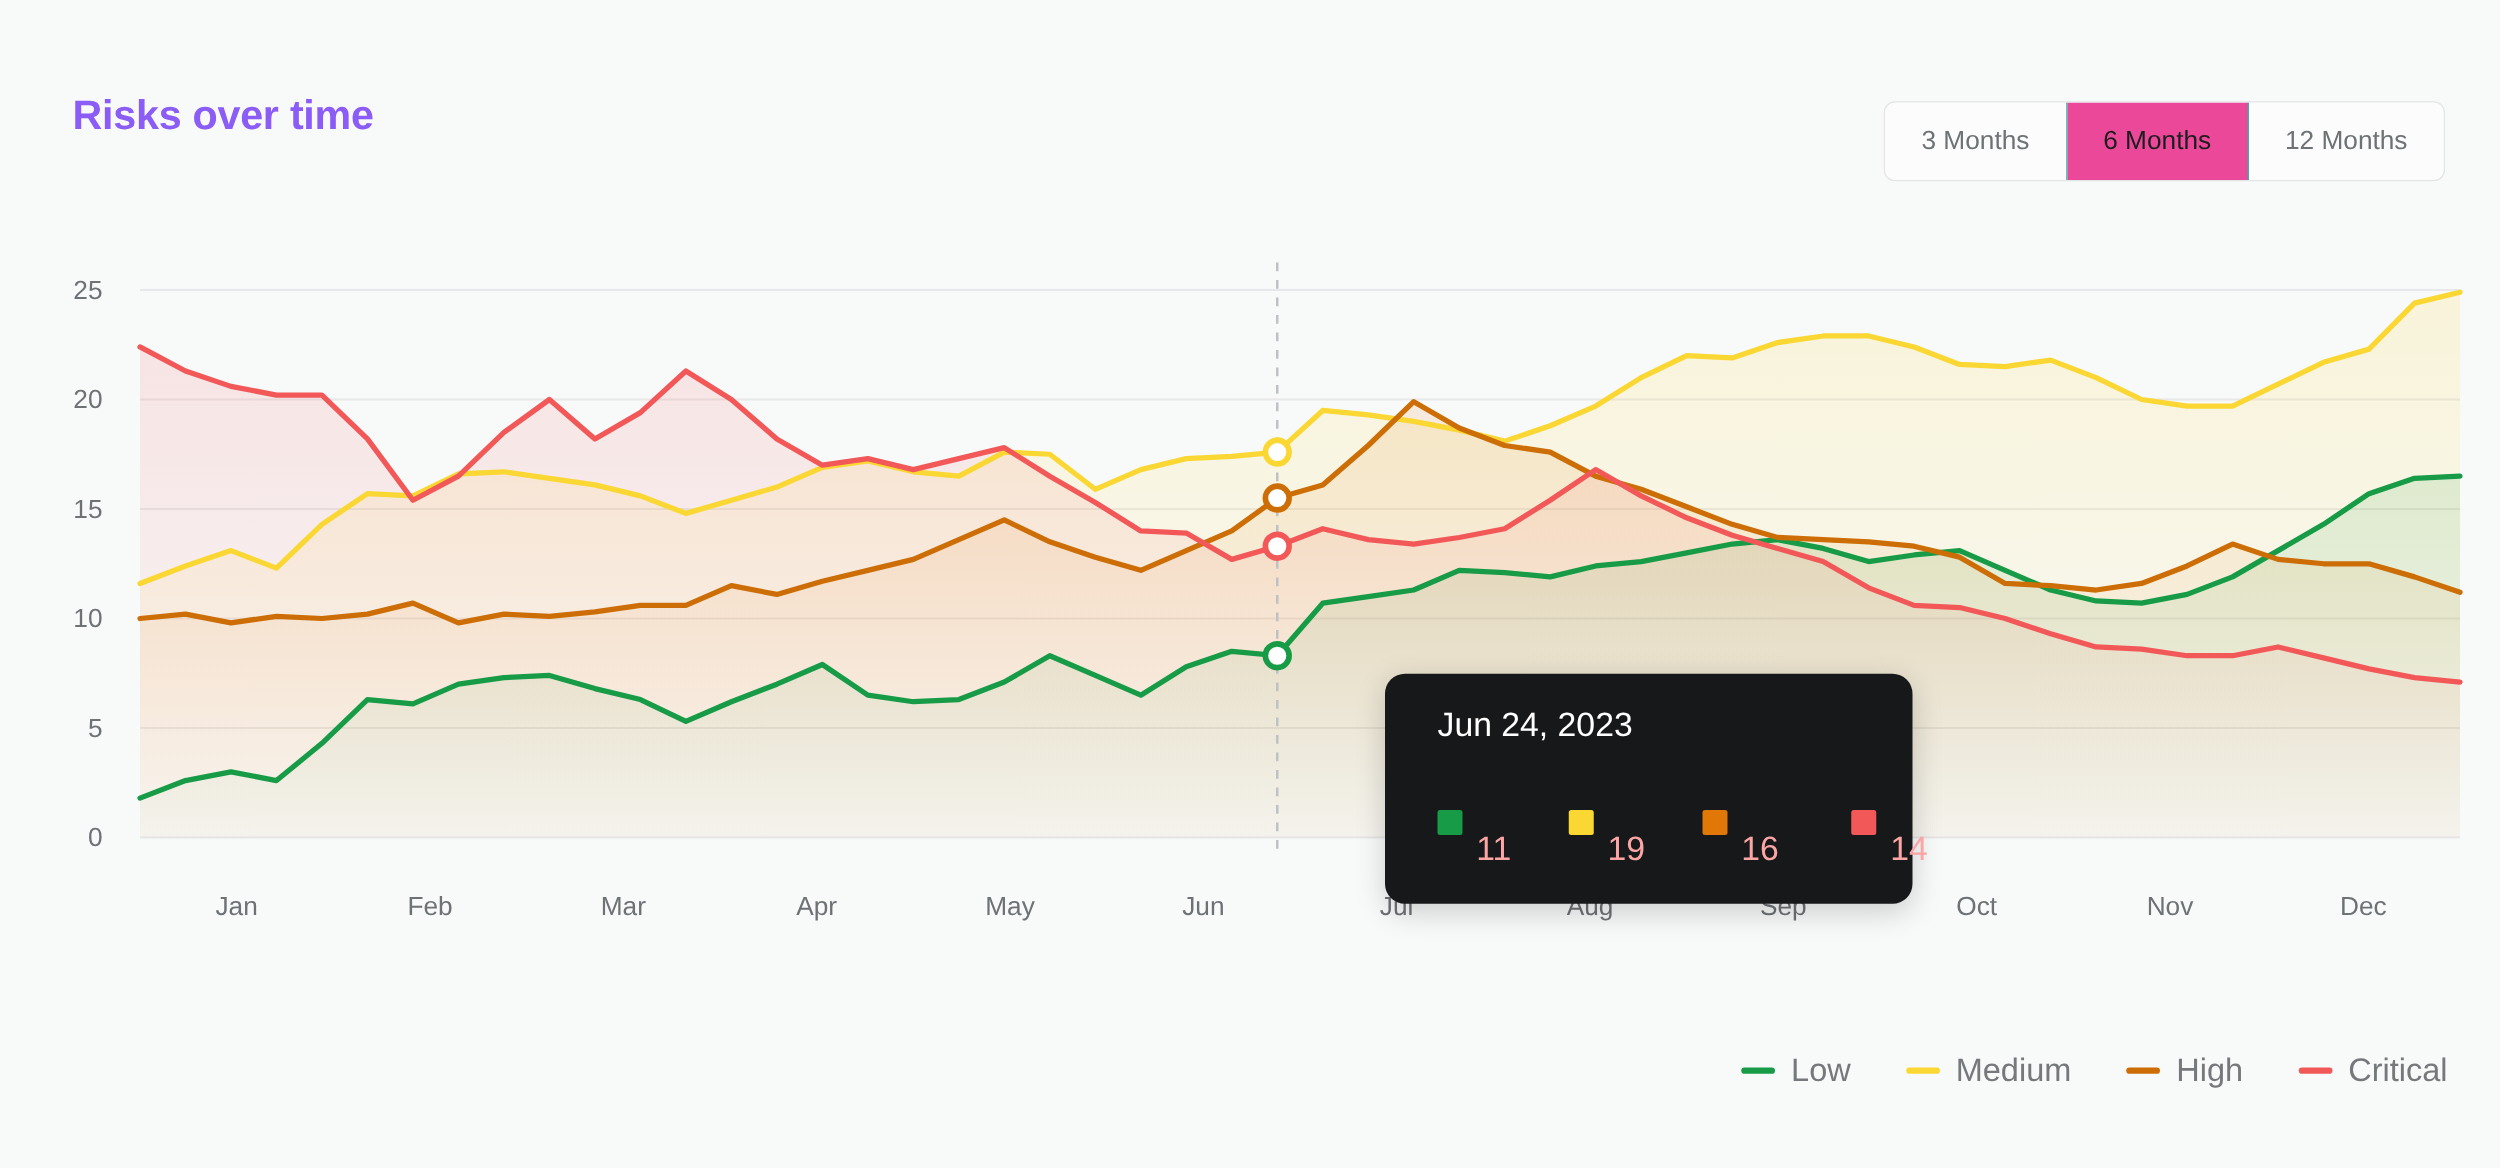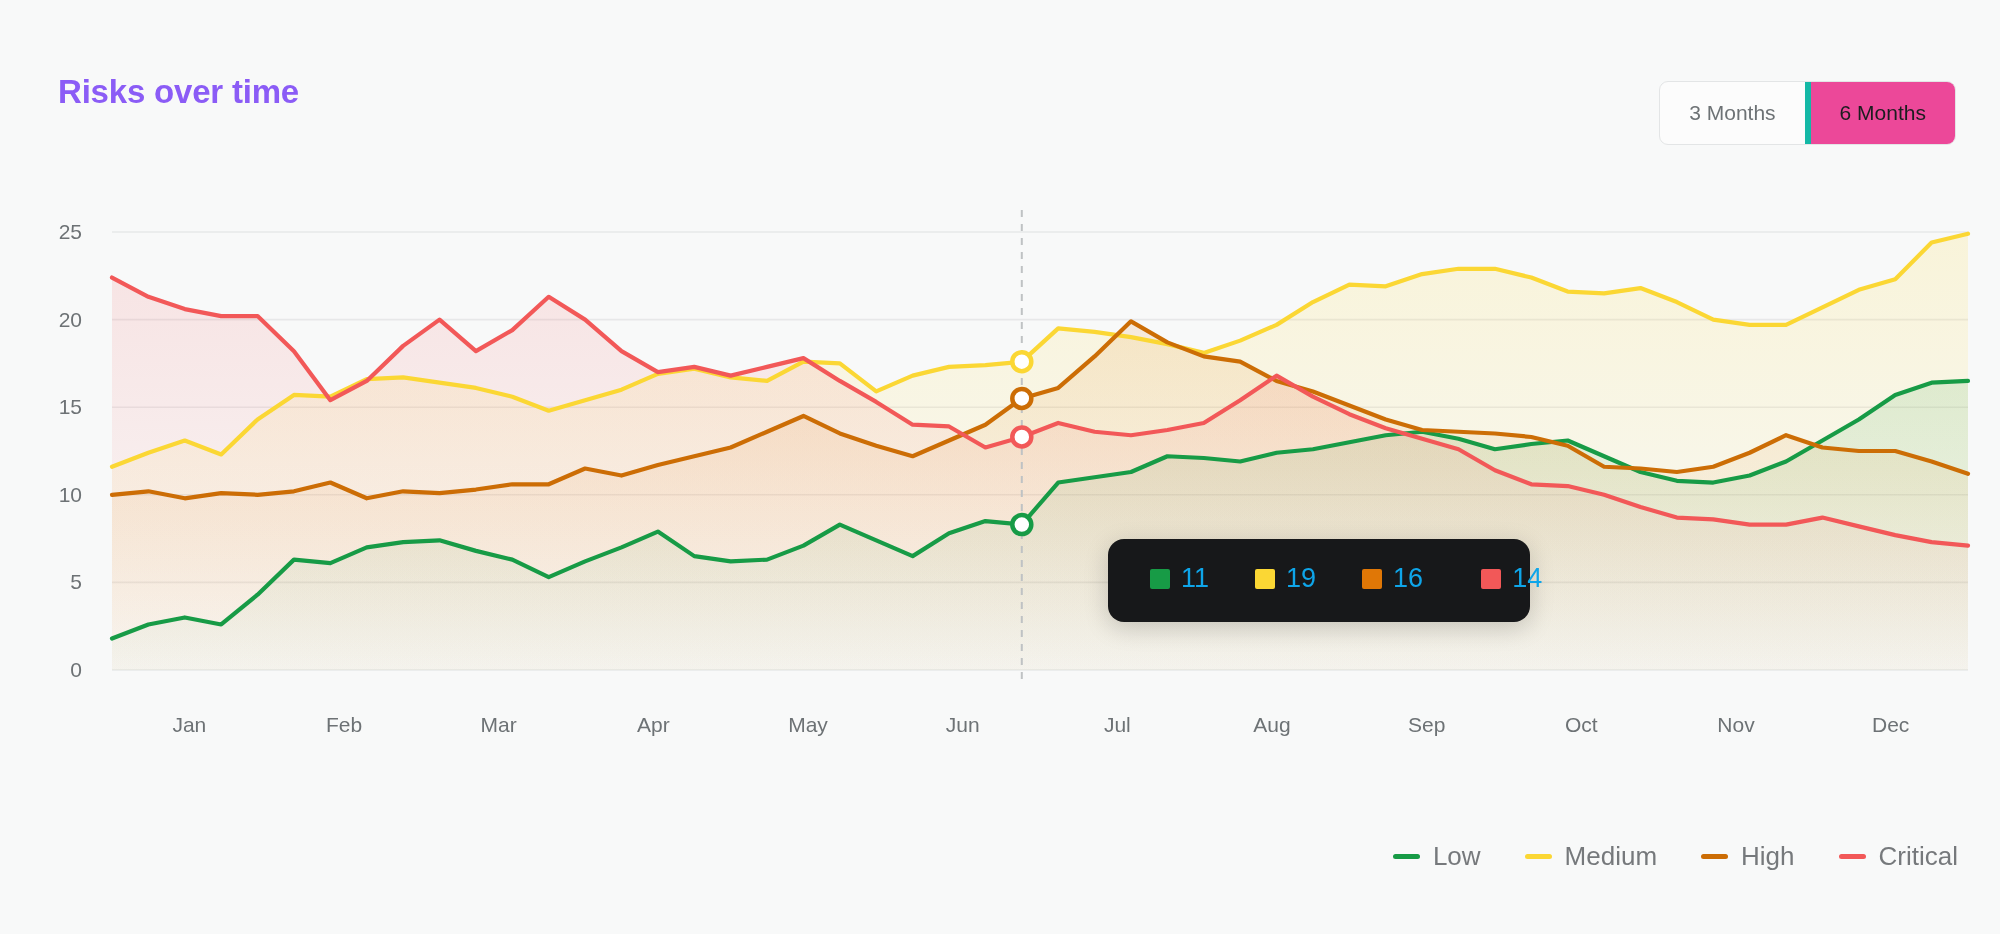--- a/index.html
+++ b/index.html
@@ -57,21 +57,21 @@
   }
   .seg-btn {
     display: flex;
     align-items: center;
     justify-content: center;
     padding: 0 29px;
     font-size: 21px;
     color: #6d7275;
     background: transparent;
     border: none;
-    border-right: 6px solid #14b8a6;
+    border-right: 1px solid #14b8a6;
     cursor: pointer;
     white-space: nowrap;
     font-family: "Liberation Sans", sans-serif;
   }
   .seg-btn:last-child { border-right: none; }
   .seg-btn.active {
     background: #ec4899;
     color: #1b1d1f;
   }
 
@@ -149,24 +149,25 @@
     margin-right: 46px;
   }
   .tt-item:last-child { margin-right: 0; padding-left: 12px; }
   .tt-sw {
     width: 20px;
     height: 20px;
     border-radius: 2px;
     display: block;
   }
   .tt-val {
-    color: #0ea5e9;
+    color: #fca5a5;
     font-size: 27px;
     line-height: 1;
     white-space: nowrap;
+    margin-top: 44px;
   }
 
   
   .legend {
     position: absolute;
     right: 42px;
     bottom: 62px;
     display: flex;
     align-items: center;
     gap: 44px;
@@ -193,20 +194,21 @@
 <body>
 
 <div class="card">
 
   <div class="header">
     <div class="page-title">Risks over time</div>
 
     <div class="segmented">
       <button class="seg-btn">3 Months</button>
       <button class="seg-btn active">6 Months</button>
+      <button class="seg-btn">12 Months</button>
     </div>
   </div>
 
   <div class="chart-wrap">
     <svg class="chart-svg" viewBox="0 0 2000 620" preserveAspectRatio="none">
       <defs>
         <linearGradient id="grad-low" x1="0" y1="0" x2="0" y2="1">
           <stop offset="0%" stop-color="#179b46" stop-opacity="0.13"></stop>
           <stop offset="100%" stop-color="#179b46" stop-opacity="0.015"></stop>
         </linearGradient>
@@ -271,20 +273,21 @@
           <text x="1117.3333333333333" y="572" class="xtick">Jul</text>
           <text x="1272" y="572" class="xtick">Aug</text>
           <text x="1426.6666666666667" y="572" class="xtick">Sep</text>
           <text x="1581.3333333333333" y="572" class="xtick">Oct</text>
           <text x="1736" y="572" class="xtick">Nov</text>
           <text x="1890.6666666666667" y="572" class="xtick">Dec</text>
         </g>
     </svg>
 
     <div class="tooltip">
+      <div class="tt-date">Jun 24, 2023</div>
       <div class="tt-rows">
         <div class="tt-item">
           <span class="tt-sw" style="background: rgb(23, 155, 70);"></span>
           <span class="tt-val">11</span>
         </div>
         <div class="tt-item">
           <span class="tt-sw" style="background: rgb(251, 215, 52);"></span>
           <span class="tt-val">19</span>
         </div>
         <div class="tt-item">

